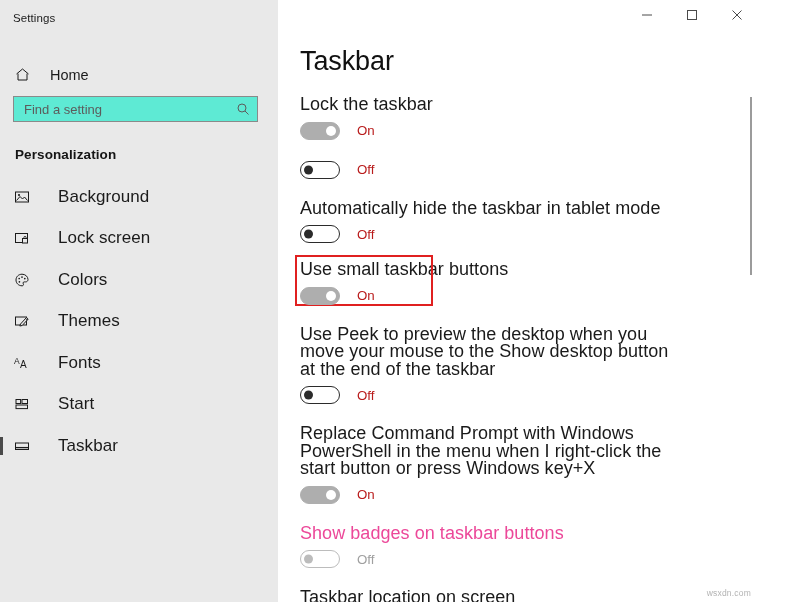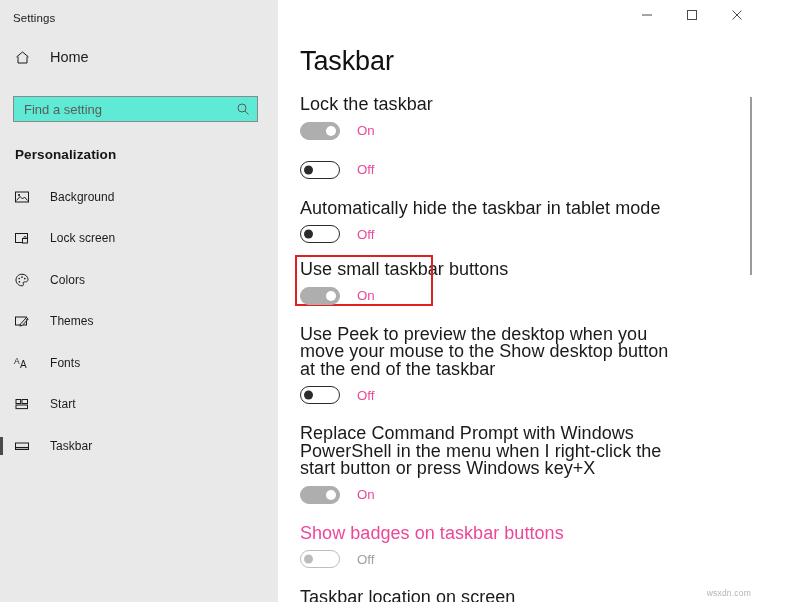--- a/index.html
+++ b/index.html
@@ -36,21 +36,21 @@
     padding-left: 13px;
   }
   .app-title {
     font-size: 11.5px;
     color: #1c1c1c;
     letter-spacing: 0.1px;
   }
 
   .home-row {
     display: flex;
-    align-items: flex-start;
+    align-items: flex-end;
     height: 34px;
     margin-top: 13px;
     padding-left: 14px;
     cursor: default;
   }
   .home-row .ic { width: 26px; display: flex; align-items: center; }
   .home-label {
     font-size: 14.5px;
     color: #1b1b1b;
     margin-left: 10px;
@@ -95,23 +95,23 @@
     padding-left: 14px;
     cursor: default;
   }
   .nav-item .ic {
     width: 24px;
     display: flex;
     align-items: center;
     justify-content: flex-start;
   }
   .nav-label {
-    font-size: 12px;
+    font-size: 17px;
     color: #1b1b1b;
-    margin-left: 12px;
+    margin-left: 20px;
     letter-spacing: 0.05px;
   }
   .nav-item.selected::before {
     content: "";
     position: absolute;
     left: 0;
     top: 12px;
     bottom: 12px;
     width: 3px;
     background: #4a4a4a;
@@ -218,21 +218,21 @@
   }
   .toggle.disabled .knob {
     left: 3px;
     width: 9px;
     height: 9px;
     background: #bcbcbc;
   }
 
   .toggle-state {
     font-size: 13.3px;
-    color: #ec4899;
+    color: #b91c1c;
     margin-left: 17px;
   }
   .toggle-state.disabled { color: #a0a0a0; }
 
   .highlight-box {
     position: absolute;
     left: -5px;
     top: -6px;
     width: 138px;
     height: 51px;

